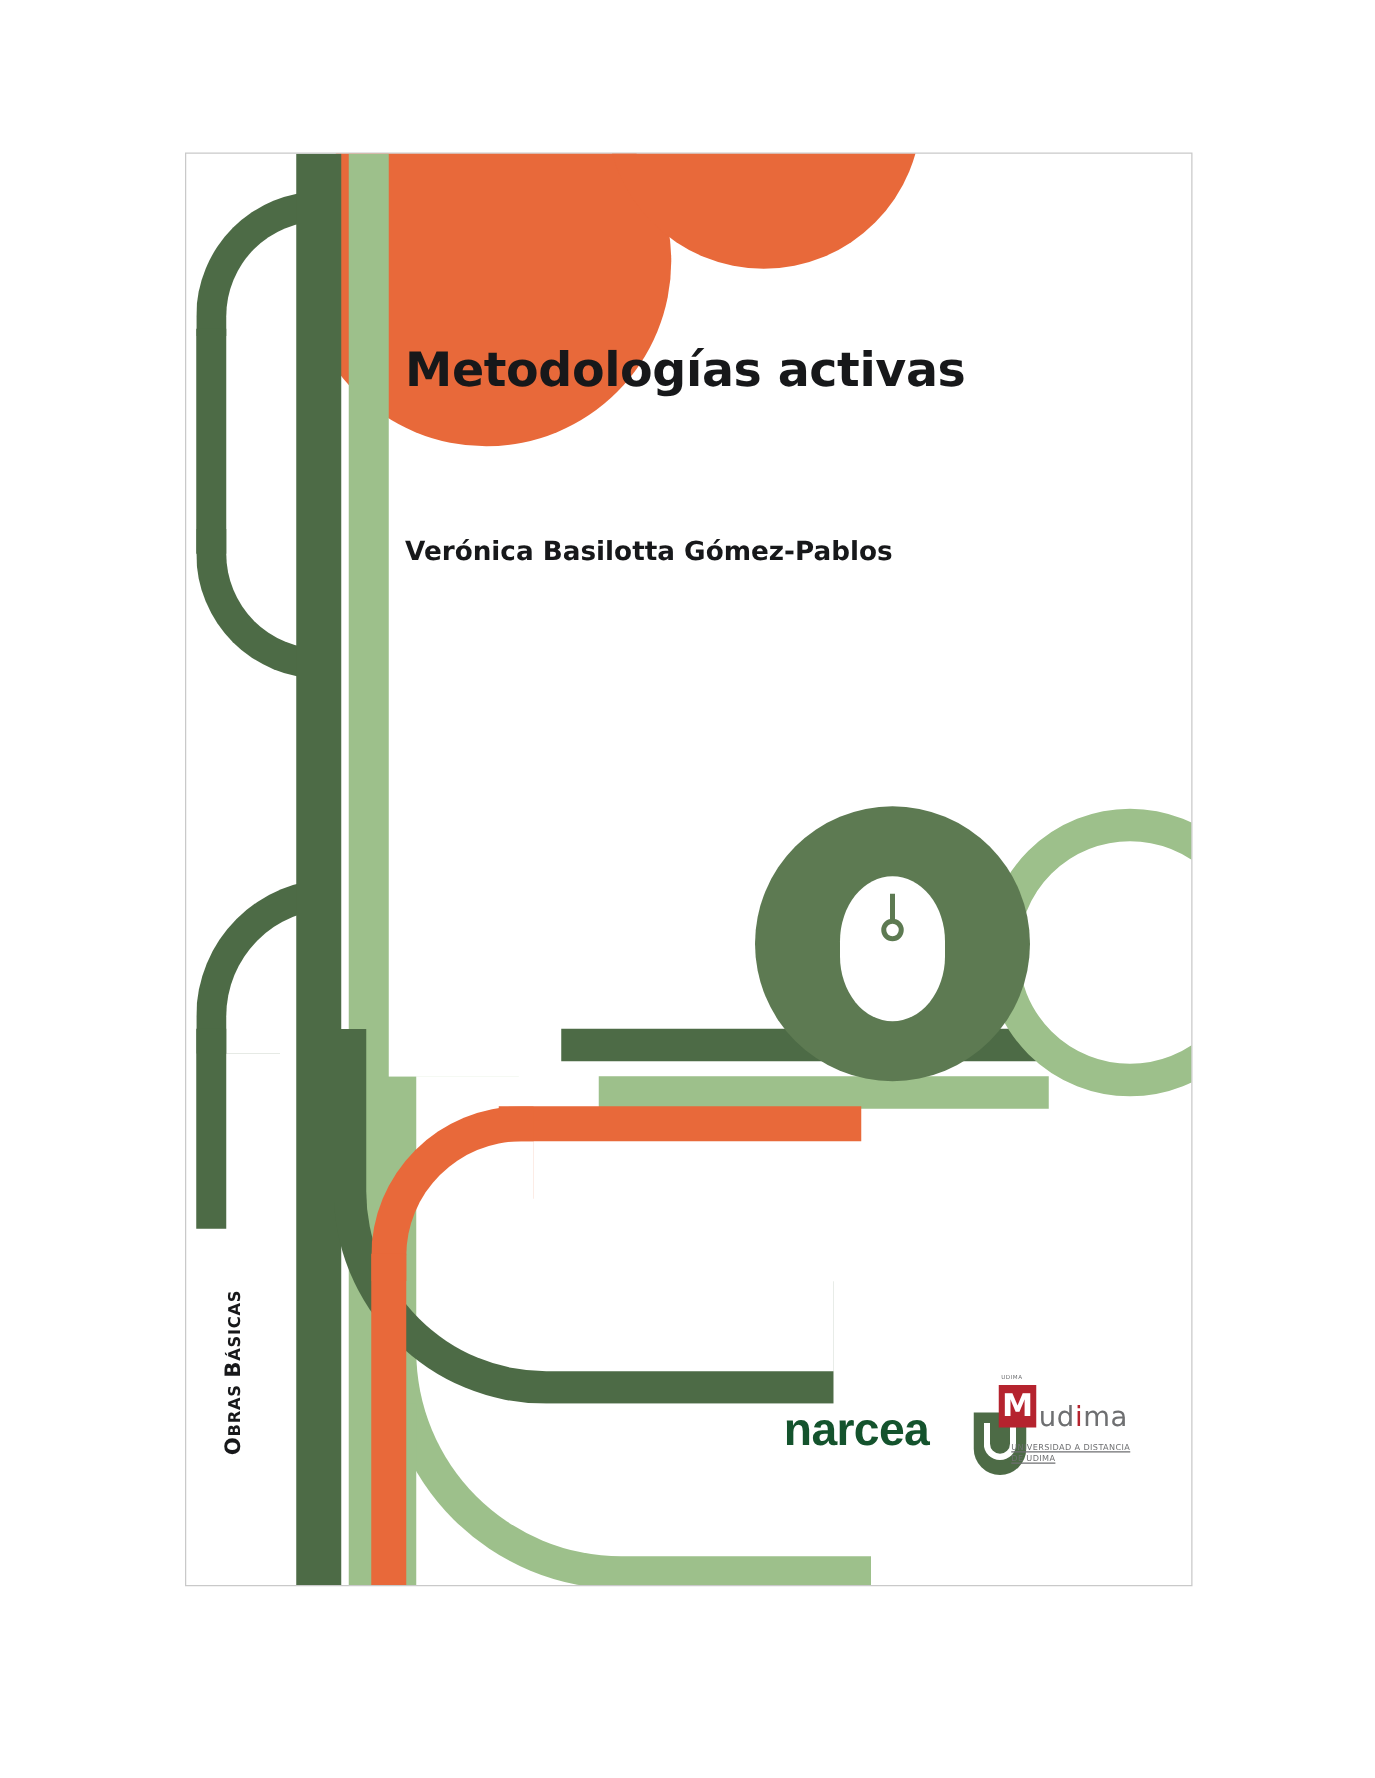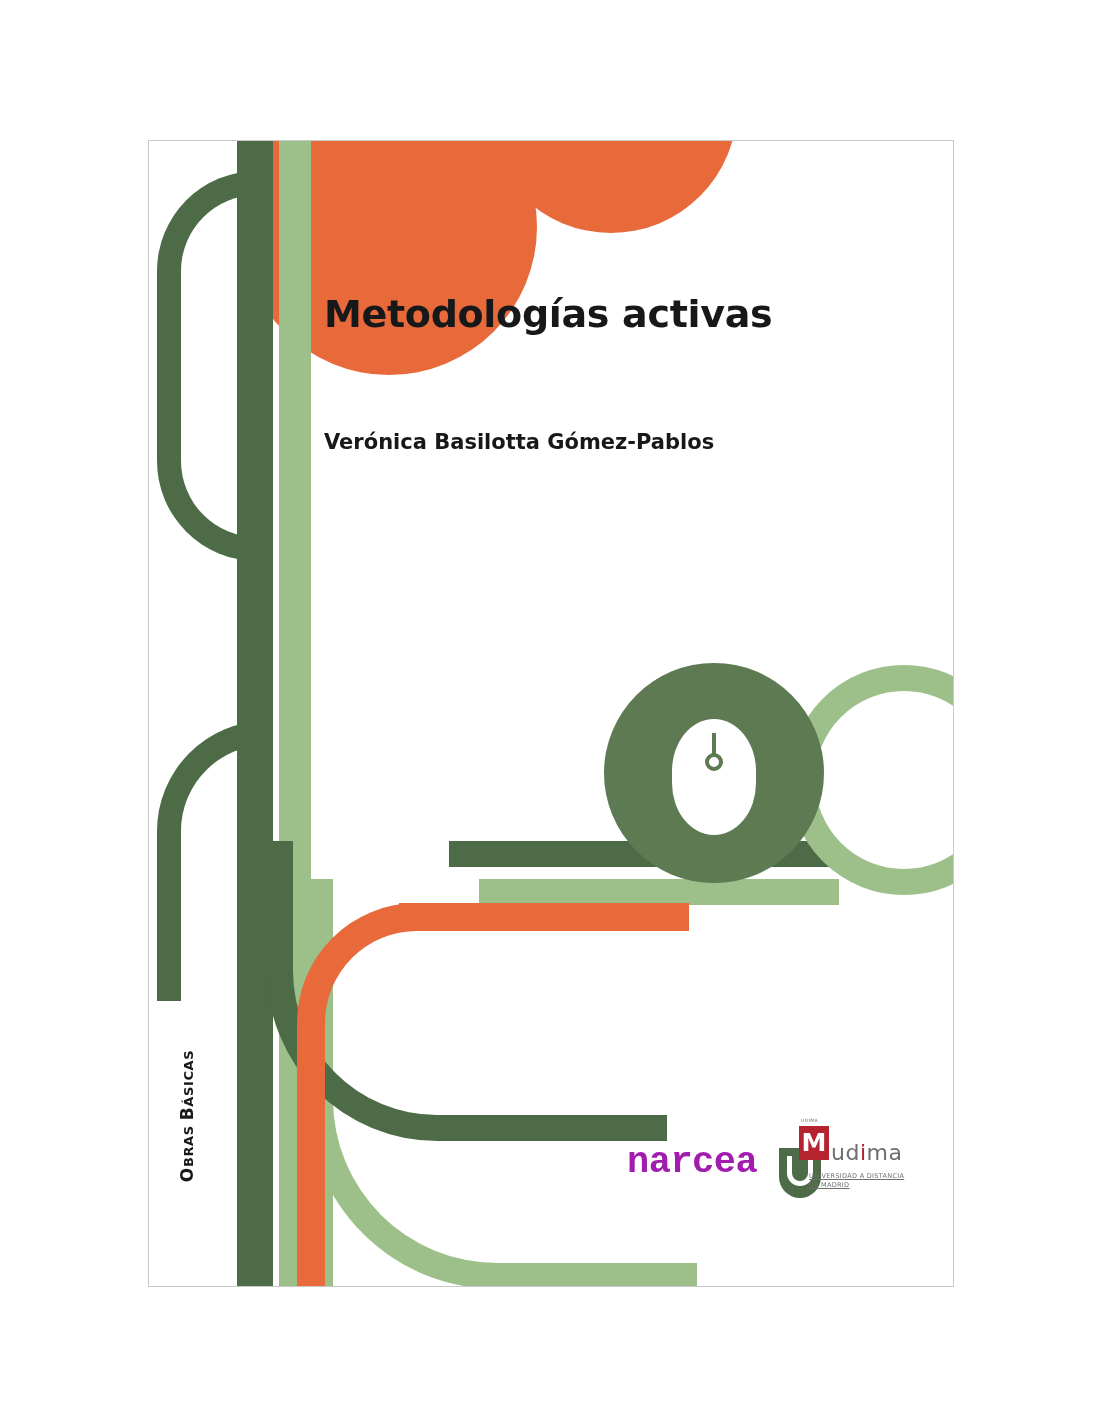--- a/index.html
+++ b/index.html
@@ -12,21 +12,21 @@
     height: 1422px;
     font-family: "Liberation Sans", sans-serif;
     position: relative;
     overflow: hidden;
   }
 
   
   .cover {
     position: absolute;
     left: 148px;
-    top: 140px;
+    top: 122px;
     width: 804px;
     height: 1145px;
     background: #ffffff;
     border: 1px solid #c9c9c9;
     overflow: hidden;
   }
 
   .art {
     position: absolute;
     inset: 0;
@@ -263,21 +263,21 @@
   .book-title {
     font-family: "DejaVu Sans", sans-serif;
     font-size: 38px;
     font-weight: 700;
     color: #17181a;
     line-height: 1.32;
     letter-spacing: -0.3px;
     margin: 0;
   }
   .authors {
-    margin-top: 38px;
+    margin-top: 55px;
     font-family: "DejaVu Sans", sans-serif;
     font-size: 21px;
     font-weight: 700;
     color: #17181a;
     line-height: 1.5;
   }
 
   
   .series-label {
     position: absolute;
@@ -296,24 +296,24 @@
   }
   .series-label .small {
     font-size: 13px;
   }
 
   
   .logo-narcea {
     position: absolute;
     left: 478px;
     top: 1000px;
-    font-family: Liberation Mono, monospace;
+    font-family: Liberation Sans, sans-serif;
     font-size: 37px;
     font-weight: 700;
-    color: #a21caf;
+    color: #14532d;
     letter-spacing: -0.5px;
   }
 
   .logo-udima {
     position: absolute;
     left: 630px;
     top: 985px;
     width: 132px;
     height: 76px;
   }
@@ -440,17 +440,17 @@
   <div class="logo-narcea">narcea</div>
 
   <div class="logo-udima">
     <div class="udima-tiny-top">UDIMA</div>
     <div class="udima-shield"></div>
     <div class="udima-shield-u"></div>
     <div class="udima-m">M</div>
     <div class="udima-word"><span>ud</span><span class="red">i</span><span>ma</span></div>
     <div class="udima-sub">
       <div>UNIVERSIDAD A DISTANCIA</div>
-      <div>DE MADRID</div>
+      <div>DE UDIMA</div>
     </div>
   </div>
 
 </div>
 
 </body></html>

